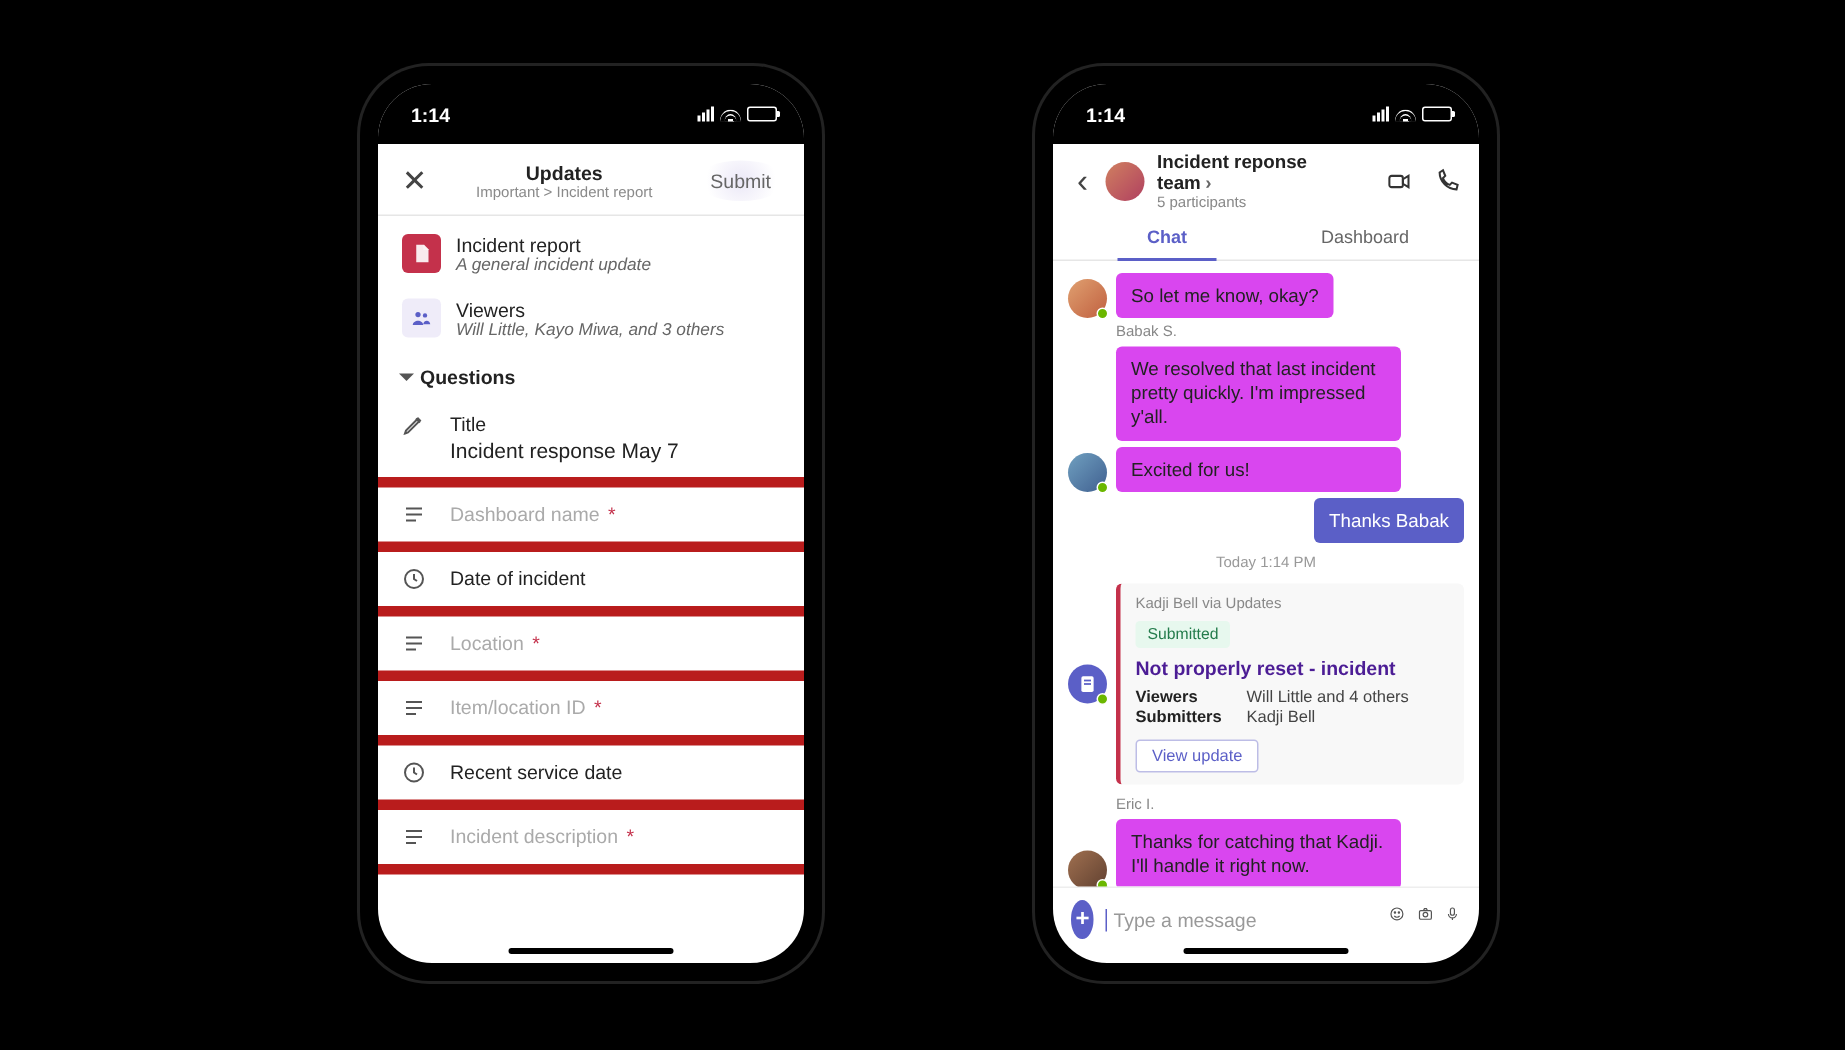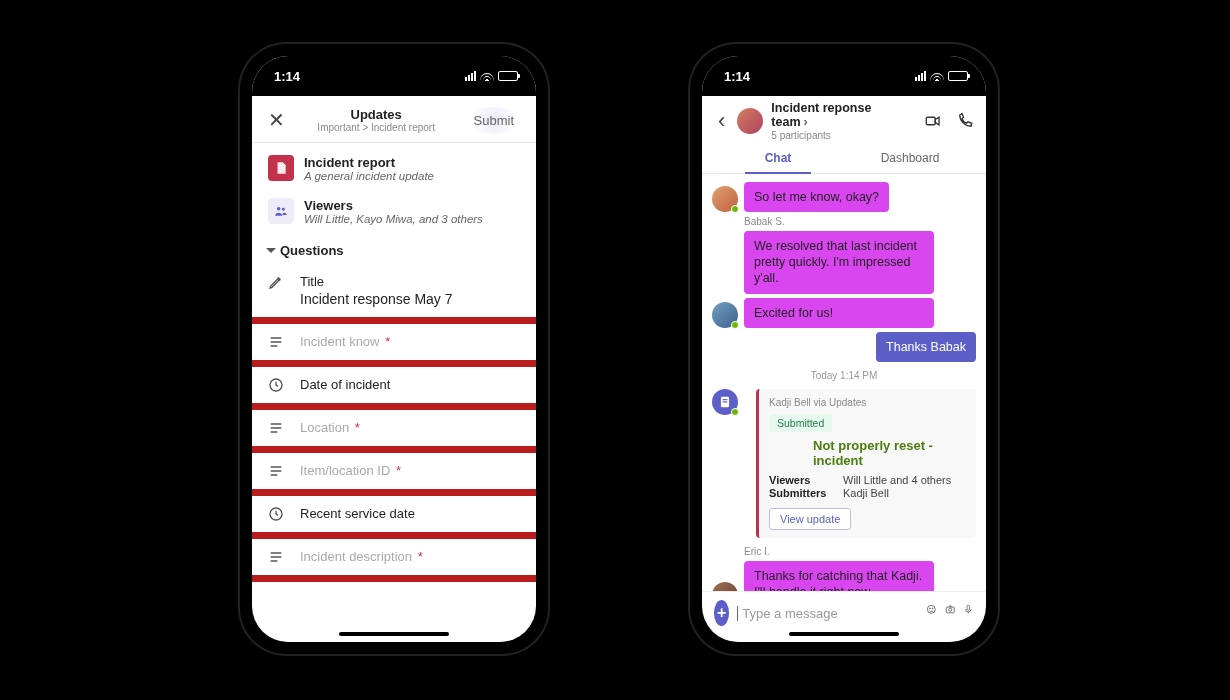--- a/index.html
+++ b/index.html
@@ -77,21 +77,21 @@
   }
 
   .info-rows { padding: 4px 0; }
   .info-row { display:flex; gap:10px; padding:8px 16px; align-items:flex-start; }
   .info-row .icon-sq {
     width:26px; height:26px; border-radius:4px; flex-shrink:0;
     display:flex; align-items:center; justify-content:center;
   }
   .icon-red { background:#c4314b; color:#fff; }
   .icon-grey { background:#efecf9; color:#5b5fc7; }
-  .info-row .txt .ln1 { font-size:13px; font-weight:700; color:#222; }
+  .info-row .txt .ln1 { font-size:13px; font-weight:400; color:#222; }
   .info-row .txt .ln2 { font-size:11.5px; color:#666;font-style:italic; }
 
   .section-label {
     padding: 6px 14px;
     font-size:13px; font-weight:700; color:#222;
     display:flex; align-items:center; gap:4px;
   }
   .chev-down { display:inline-block; width:0;height:0;border-left:5px solid transparent;border-right:5px solid transparent;border-top:5px solid #555; }
 
   .field-row {
@@ -132,31 +132,31 @@
   .avatar-md { width:26px;height:26px;border-radius:50%; flex-shrink:0; position:relative;}
   .av1{background:linear-gradient(135deg,#e0a070,#c06040);}
   .av2{background:linear-gradient(135deg,#70a0c0,#406090);}
   .av3{background:#5b5fc7; display:flex;align-items:center;justify-content:center;color:#fff;font-size:12px;}
   .av4{background:linear-gradient(135deg,#a07050,#604030);}
   .bubble { background:#d946ef; padding:7px 10px; border-radius:4px; max-width:190px; color:#222; line-height:1.3;}
   .bubble.mine { background:#5b5fc7; color:#fff; }
   .sender { font-size:10px; color:#888; margin:4px 0 2px 32px; }
   .time-div { text-align:center; font-size:10px; color:#999; margin:8px 0;}
 
-  .card-wrap { display:flex; gap:18px; margin:4px 0 8px; }
+  .card-wrap { display:flex; gap:6px; margin:4px 0 8px;align-items:center; }
   .update-card {
     flex:1; background:#f8f8f8; border-radius:4px; padding:8px 10px;
     border-left:3px solid #c4314b; position:relative;
   }
   .update-card .via { font-size:10px; color:#888; margin-bottom:6px;}
   .badge-sub {
     display:inline-block; background:#e7f8ee; color:#237b4b;
     font-size:10.5px; padding:3px 8px; border-radius:3px; margin-bottom:6px;
   }
-  .card-title { font-size:13px; font-weight:600; margin-bottom:6px; color:#4d7c0f;margin-left:44px;}
+  .card-title { font-size:13px; font-weight:600; margin-bottom:6px; color:#4c1d95;}
   .kv { display:flex; gap:10px; font-size:11px; margin:1px 0;}
   .kv .k{font-weight:600; width:64px; color:#222;} .kv .v{color:#444;}
   .view-btn {
     display:inline-block; margin-top:8px; padding:4px 10px;
     border:1px solid #bdbde6; color:#5b5fc7; font-size:11px; border-radius:3px; background:#fff;
   }
 
   .compose {
     display:flex; align-items:center; gap:8px;
     padding:8px 12px 16px; border-top:1px solid #eee;
@@ -250,21 +250,21 @@
       </div>
     </div>
 
     <div class="field-row">
       <div class="ficon">
         <svg width="16" height="16" viewBox="0 0 24 24" fill="none" stroke="currentColor" stroke-width="2">
             <path d="M4 6h16M4 12h16M4 18h10"></path>
           </svg>
       </div>
       <div class="fcontent">
-        <div class="flabel placeholder"><span>Incident know</span> <span class="req">*</span></div>
+        <div class="flabel placeholder"><span>Dashboard name</span> <span class="req">*</span></div>
       </div>
     </div>
 
     <div class="field-row">
       <div class="ficon">
         <svg width="16" height="16" viewBox="0 0 24 24" fill="none" stroke="currentColor" stroke-width="2">
             <circle cx="12" cy="12" r="9"></circle>
             <path d="M12 7v5l3 2"></path>
           </svg>
       </div>

